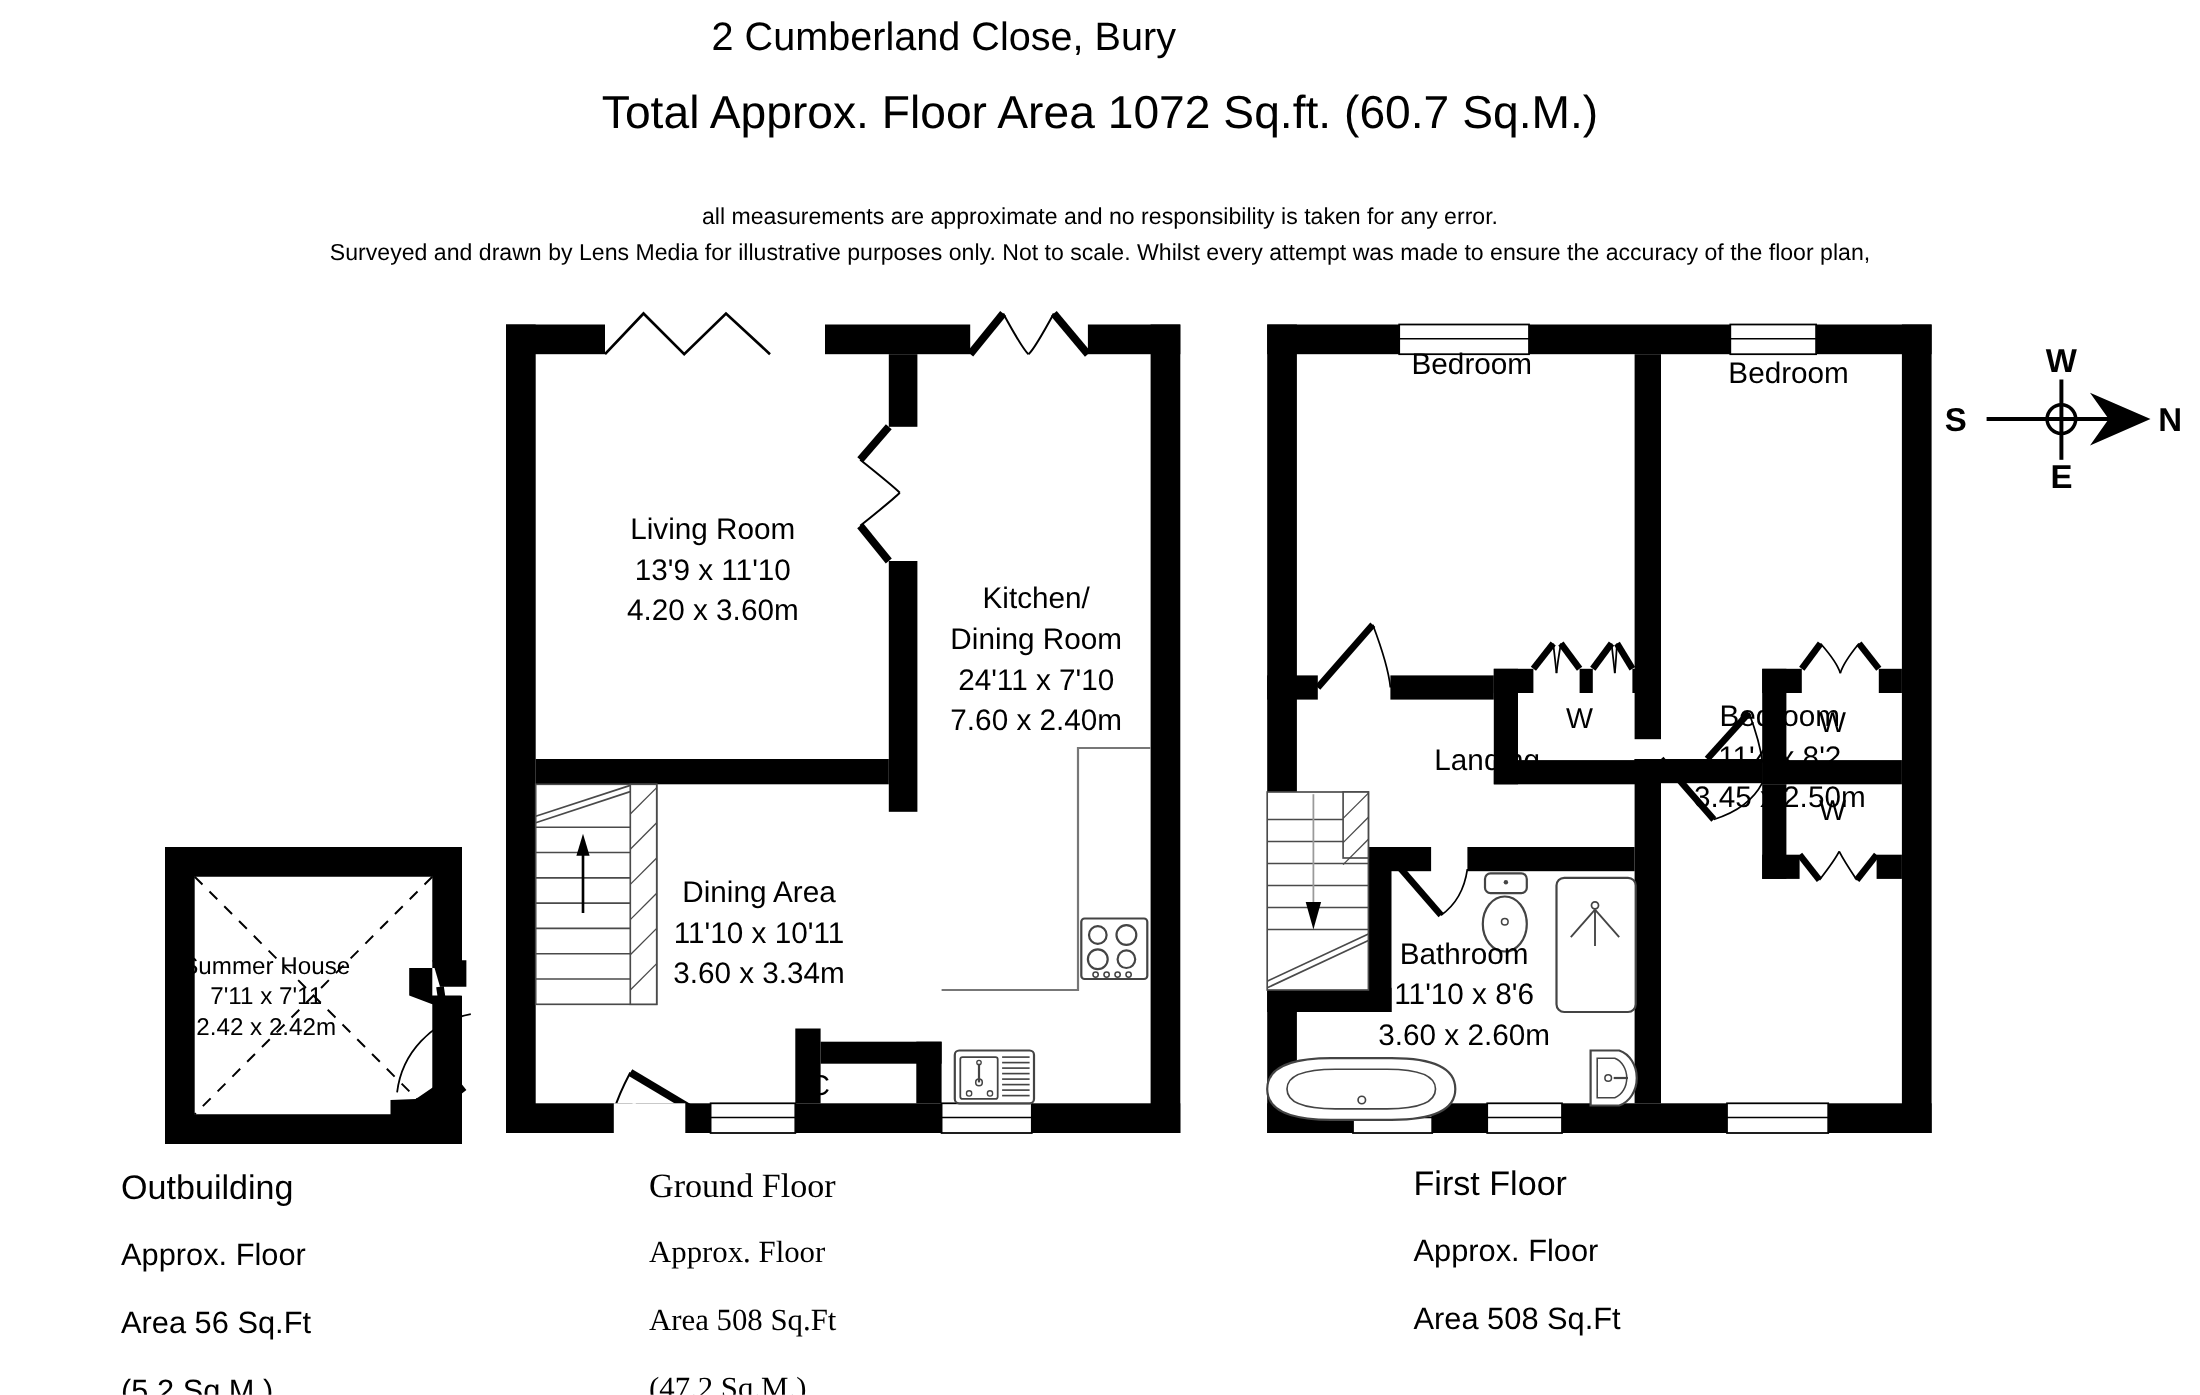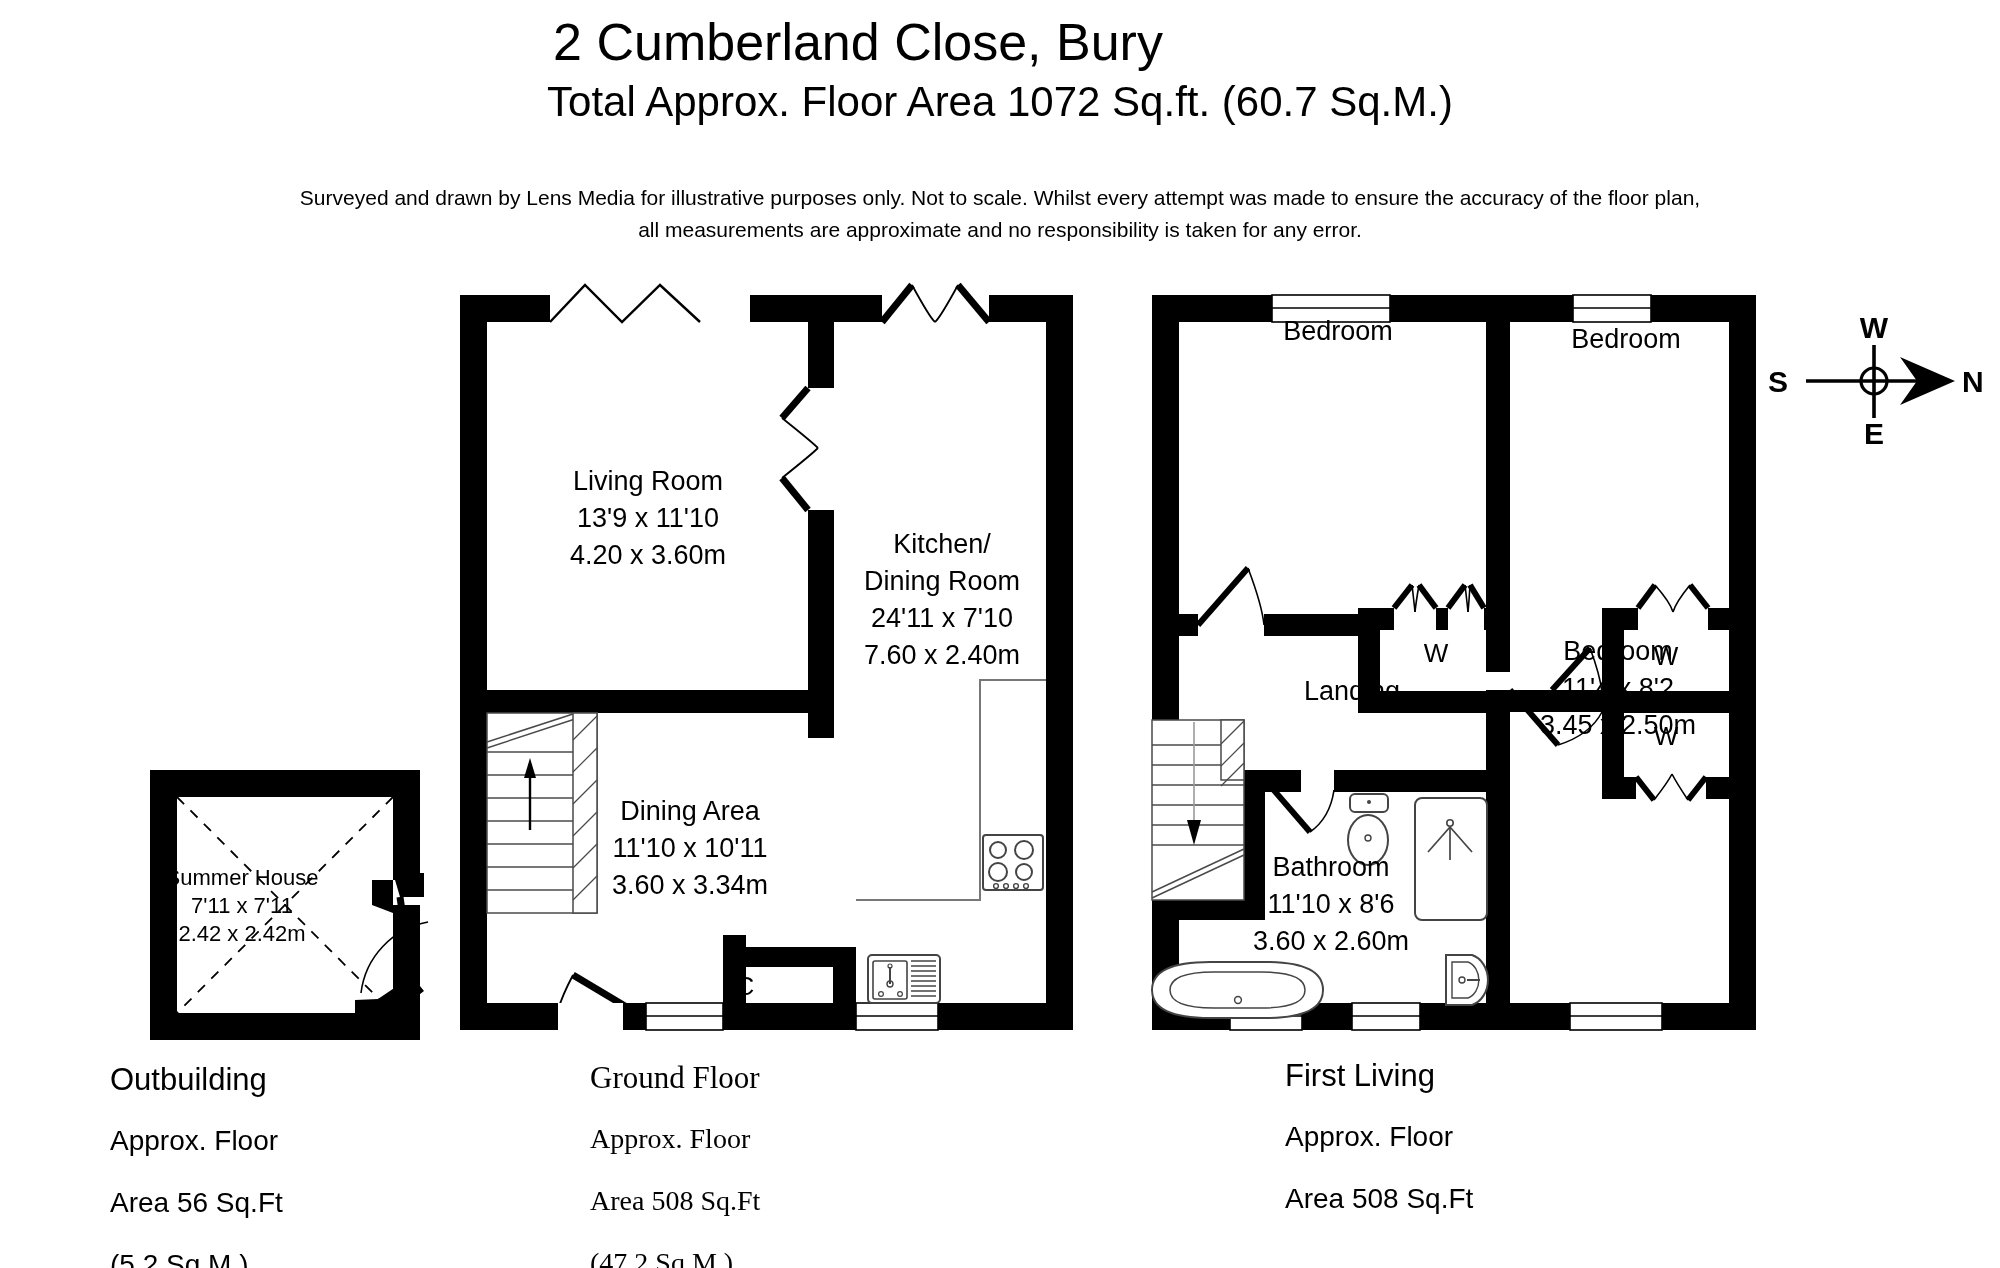--- a/index.html
+++ b/index.html
@@ -18,21 +18,21 @@
   #page {
     position: relative;
     width: 2000px;
     height: 1268px;
   }
   .title1 {
     position: absolute;
     left: 0; top: 12px;
     width: 1716px;
     text-align: center;
-    font-size: 52px;
+    font-size: 36px;
     letter-spacing: 0px;
   }
   .title2 {
     position: absolute;
     left: 0; top: 78px;
     width: 2000px;
     text-align: center;
     font-size: 42px;
   }
   .disclaim {
@@ -66,22 +66,22 @@
 </style>
 </head>
 <body>
 
 <div id="page">
 
   <div class="title1">2 Cumberland Close, Bury</div>
   <div class="title2">Total Approx. Floor Area 1072 Sq.ft. (60.7 Sq.M.)</div>
 
   <div class="disclaim">
+    <div>all measurements are approximate and no responsibility is taken for any error.</div>
     <div>Surveyed and drawn by Lens Media for illustrative purposes only. Not to scale. Whilst every attempt was made to ensure the accuracy of the floor plan,</div>
-    <div>all measurements are approximate and no responsibility is taken for any error.</div>
   </div>
 
   <svg class="plan-svg" width="2000" height="1268" viewBox="0 0 2000 1268">
 
     <g>
 
       <path d="M150,770 L420,770 L420,880 L400,880 L400,900 L420,905 L420,1040 L150,1040 Z" fill="#000000"></path>
 
       <path d="M177,797 L393,797 L393,880 L372,880 L372,905 L393,913 L393,1013 L177,1013 Z" fill="#ffffff"></path>
 
@@ -414,18 +414,18 @@
   </div>
 
   <div class="caption-block" style="left:590px; top:1060px; width:340px;font-family:Liberation Serif, serif;">
     <div class="caption-title">Ground Floor</div>
     <div class="caption-line">Approx. Floor</div>
     <div class="caption-line">Area 508 Sq.Ft</div>
     <div class="caption-line">(47.2 Sq.M.)</div>
   </div>
 
   <div class="caption-block" style="left:1285px; top:1058px; width:340px;">
-    <div class="caption-title">First Living</div>
+    <div class="caption-title">First Floor</div>
     <div class="caption-line">Approx. Floor</div>
     <div class="caption-line">Area 508 Sq.Ft</div>
   </div>
 
 </div>
 
 </body></html>

